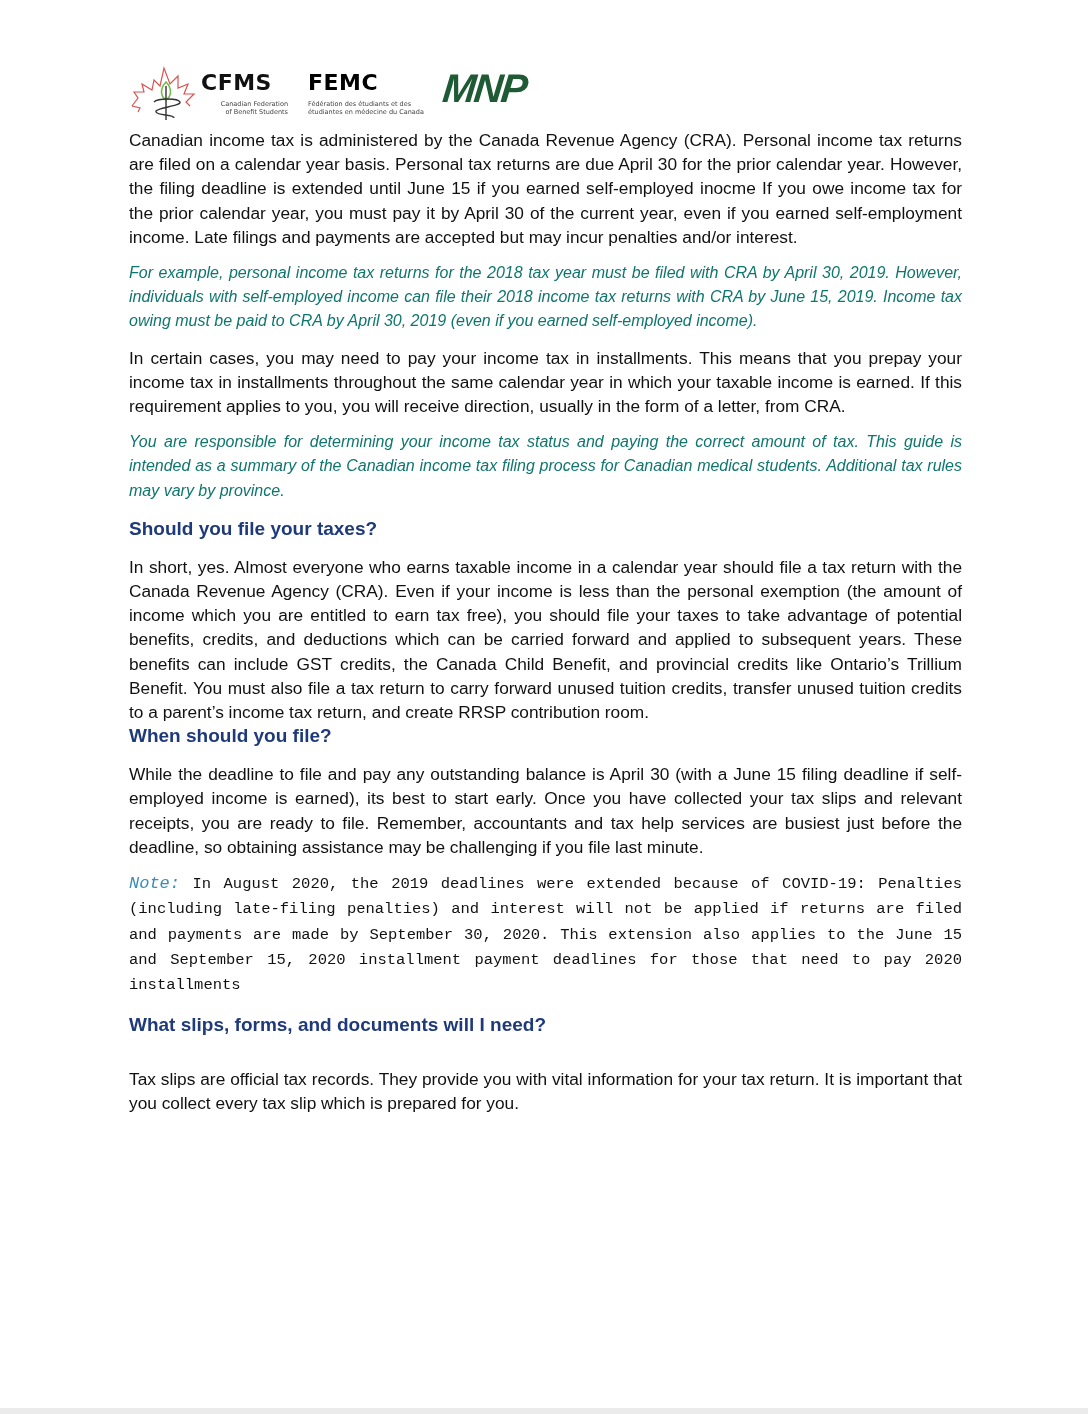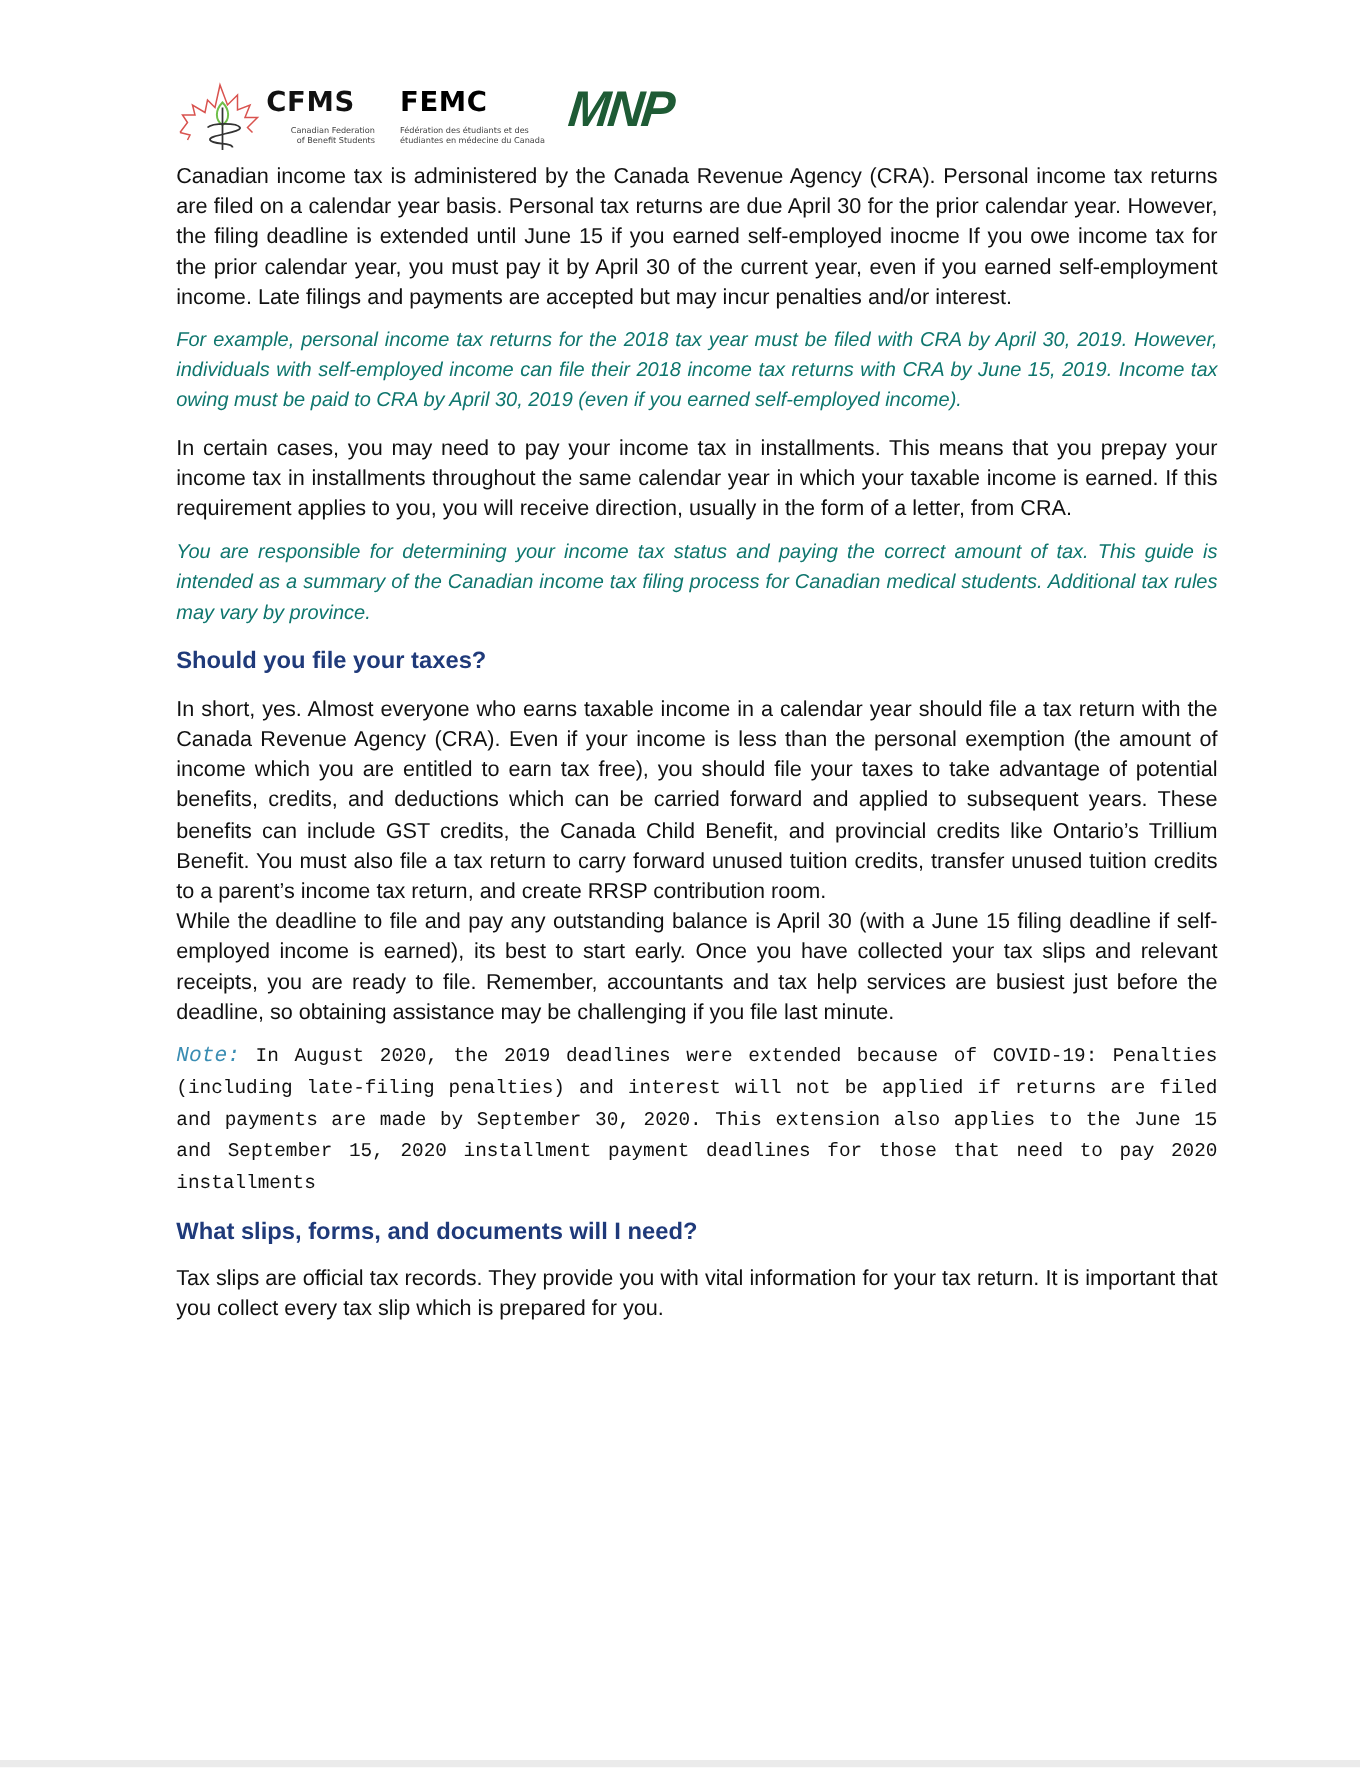--- a/index.html
+++ b/index.html
@@ -1,19 +1,19 @@
 <!DOCTYPE html>
 <html><head>
   <meta charset="utf-8">
   <style>
     * { box-sizing: border-box; margin: 0; padding: 0; }
     html, body { width: 1088px; height: 1414px; background: #ffffff; overflow: hidden; }
     body { position: relative; font-family: "Liberation Sans", sans-serif; color: #111111; }
 
-    .page { position: absolute; left: 13px; top: 0; width: 932px; height: 1408px; background: #ffffff; }
+    .page { position: absolute; left: 1px; top: 0; width: 932px; height: 1408px; background: #ffffff; }
     .bottom-bar { position: absolute; left: 0; top: 1408px; width: 1088px; height: 6px; background: #ebebeb; }
 
     
     .logos { position: absolute; left: 127px; top: 62px; height: 60px; width: 440px; }
     .cfms-logo { position: absolute; left: 0; top: 0; width: 165px; height: 60px; }
     .leaf-icon { position: absolute; left: 0; top: 0; width: 72px; height: 60px; }
     .cfms-title { position: absolute; left: 73px; top: 10px; font-family: "DejaVu Sans", sans-serif; font-weight: bold; font-size: 22px; letter-spacing: 0.5px; color: #111; line-height: 22px; }
     .cfms-sub { position: absolute; left: 80px; top: 38px; width: 80px; font-size: 6.5px; line-height: 8px; color: #444; text-align: right; font-family: "DejaVu Sans", sans-serif; }
     .femc-logo { position: absolute; left: 180px; top: 0; width: 150px; height: 60px; }
     .femc-title { position: absolute; left: 0; top: 10px; font-family: "DejaVu Sans", sans-serif; font-weight: bold; font-size: 22px; letter-spacing: 0.5px; color: #000000; line-height: 22px; }
@@ -31,21 +31,21 @@
     #h1 { margin-bottom: 15px; }
     #p1 { margin-bottom: 12px; }
     #p2 { margin-bottom: 12px; }
     #p3 { margin-bottom: 12px; }
     #p4 { margin-bottom: 14px; }
     #h2 { margin-bottom: 14px; }
     #p5 { }
     #h3 { margin-bottom: 14px; }
     #p6 { margin-bottom: 12px; }
     #note { margin-bottom: 14px; }
-    #h4 { margin-bottom: 12px; }
+    #h4 { margin-bottom: 30px; }
   </style>
 </head>
 <body>
 
 <div class="page">
 
   <div class="logos">
     <div class="cfms-logo">
       <svg class="leaf-icon" viewBox="0 0 72 60">
         <path d="M4 44 L10 36 L6 30 L16 30 L14 22 L24 28 L26 18 L32 24 L36 6 L42 22 L50 14 L50 26 L60 22 L56 32 L66 32 L58 40 L62 44" fill="none" stroke="#d9534f" stroke-width="1.2"></path>
@@ -72,20 +72,21 @@
 
   <div class="content">
     <p id="p1" class="body">Canadian income tax is administered by the Canada Revenue Agency (CRA). Personal income tax returns are filed on a calendar year basis. Personal tax returns are due April 30 for the prior calendar year. However, the filing deadline is extended until June 15 if you earned self-employed inocme If you owe income tax for the prior calendar year, you must pay it by April 30 of the current year, even if you earned self-employment income. Late filings and payments are accepted but may incur penalties and/or interest.</p>
     <p id="p2" class="italic-note">For example, personal income tax returns for the 2018 tax year must be filed with CRA by April 30, 2019. However, individuals with self-employed income can file their 2018 income tax returns with CRA by June 15, 2019. Income tax owing must be paid to CRA by April 30, 2019 (even if you earned self-employed income).</p>
     <p id="p3" class="body">In certain cases, you may need to pay your income tax in installments. This means that you prepay your income tax in installments throughout the same calendar year in which your taxable income is earned. If this requirement applies to you, you will receive direction, usually in the form of a letter, from CRA.</p>
     <p id="p4" class="italic-note">You are responsible for determining your income tax status and paying the correct amount of tax. This guide is intended as a summary of the Canadian income tax filing process for Canadian medical students. Additional tax rules may vary by province.</p>
 
     <h2 id="h2" class="section-heading">Should you file your taxes?</h2>
     <p id="p5" class="body">In short, yes. Almost everyone who earns taxable income in a calendar year should file a tax return with the Canada Revenue Agency (CRA). Even if your income is less than the personal exemption (the amount of income which you are entitled to earn tax free), you should file your taxes to take advantage of potential benefits, credits, and deductions which can be carried forward and applied to subsequent years. These benefits can include GST credits, the Canada Child Benefit, and provincial credits like Ontario’s Trillium Benefit. You must also file a tax return to carry forward unused tuition credits, transfer unused tuition credits to a parent’s income tax return, and create RRSP contribution room.</p>
 
+    <h2 id="h3" class="section-heading">When should you file?</h2>
     <p id="p6" class="body">While the deadline to file and pay any outstanding balance is April 30 (with a June 15 filing deadline if self-employed income is earned), its best to start early. Once you have collected your tax slips and relevant receipts, you are ready to file. Remember, accountants and tax help services are busiest just before the deadline, so obtaining assistance may be challenging if you file last minute.</p>
     <div id="note" class="note-block">
       <span class="note-label">Note:</span>
       <span>In August 2020, the 2019 deadlines were extended because of COVID-19: Penalties (including late-filing penalties) and interest will not be applied if returns are filed and payments are made by September 30, 2020. This extension also applies to the June 15 and September 15, 2020 installment payment deadlines for those that need to pay 2020 installments</span>
     </div>
 
     <h2 id="h4" class="section-heading">What slips, forms, and documents will I need?</h2>
     <p id="p7" class="body">Tax slips are official tax records. They provide you with vital information for your tax return. It is important that you collect every tax slip which is prepared for you.</p>
   </div>
 </div>

